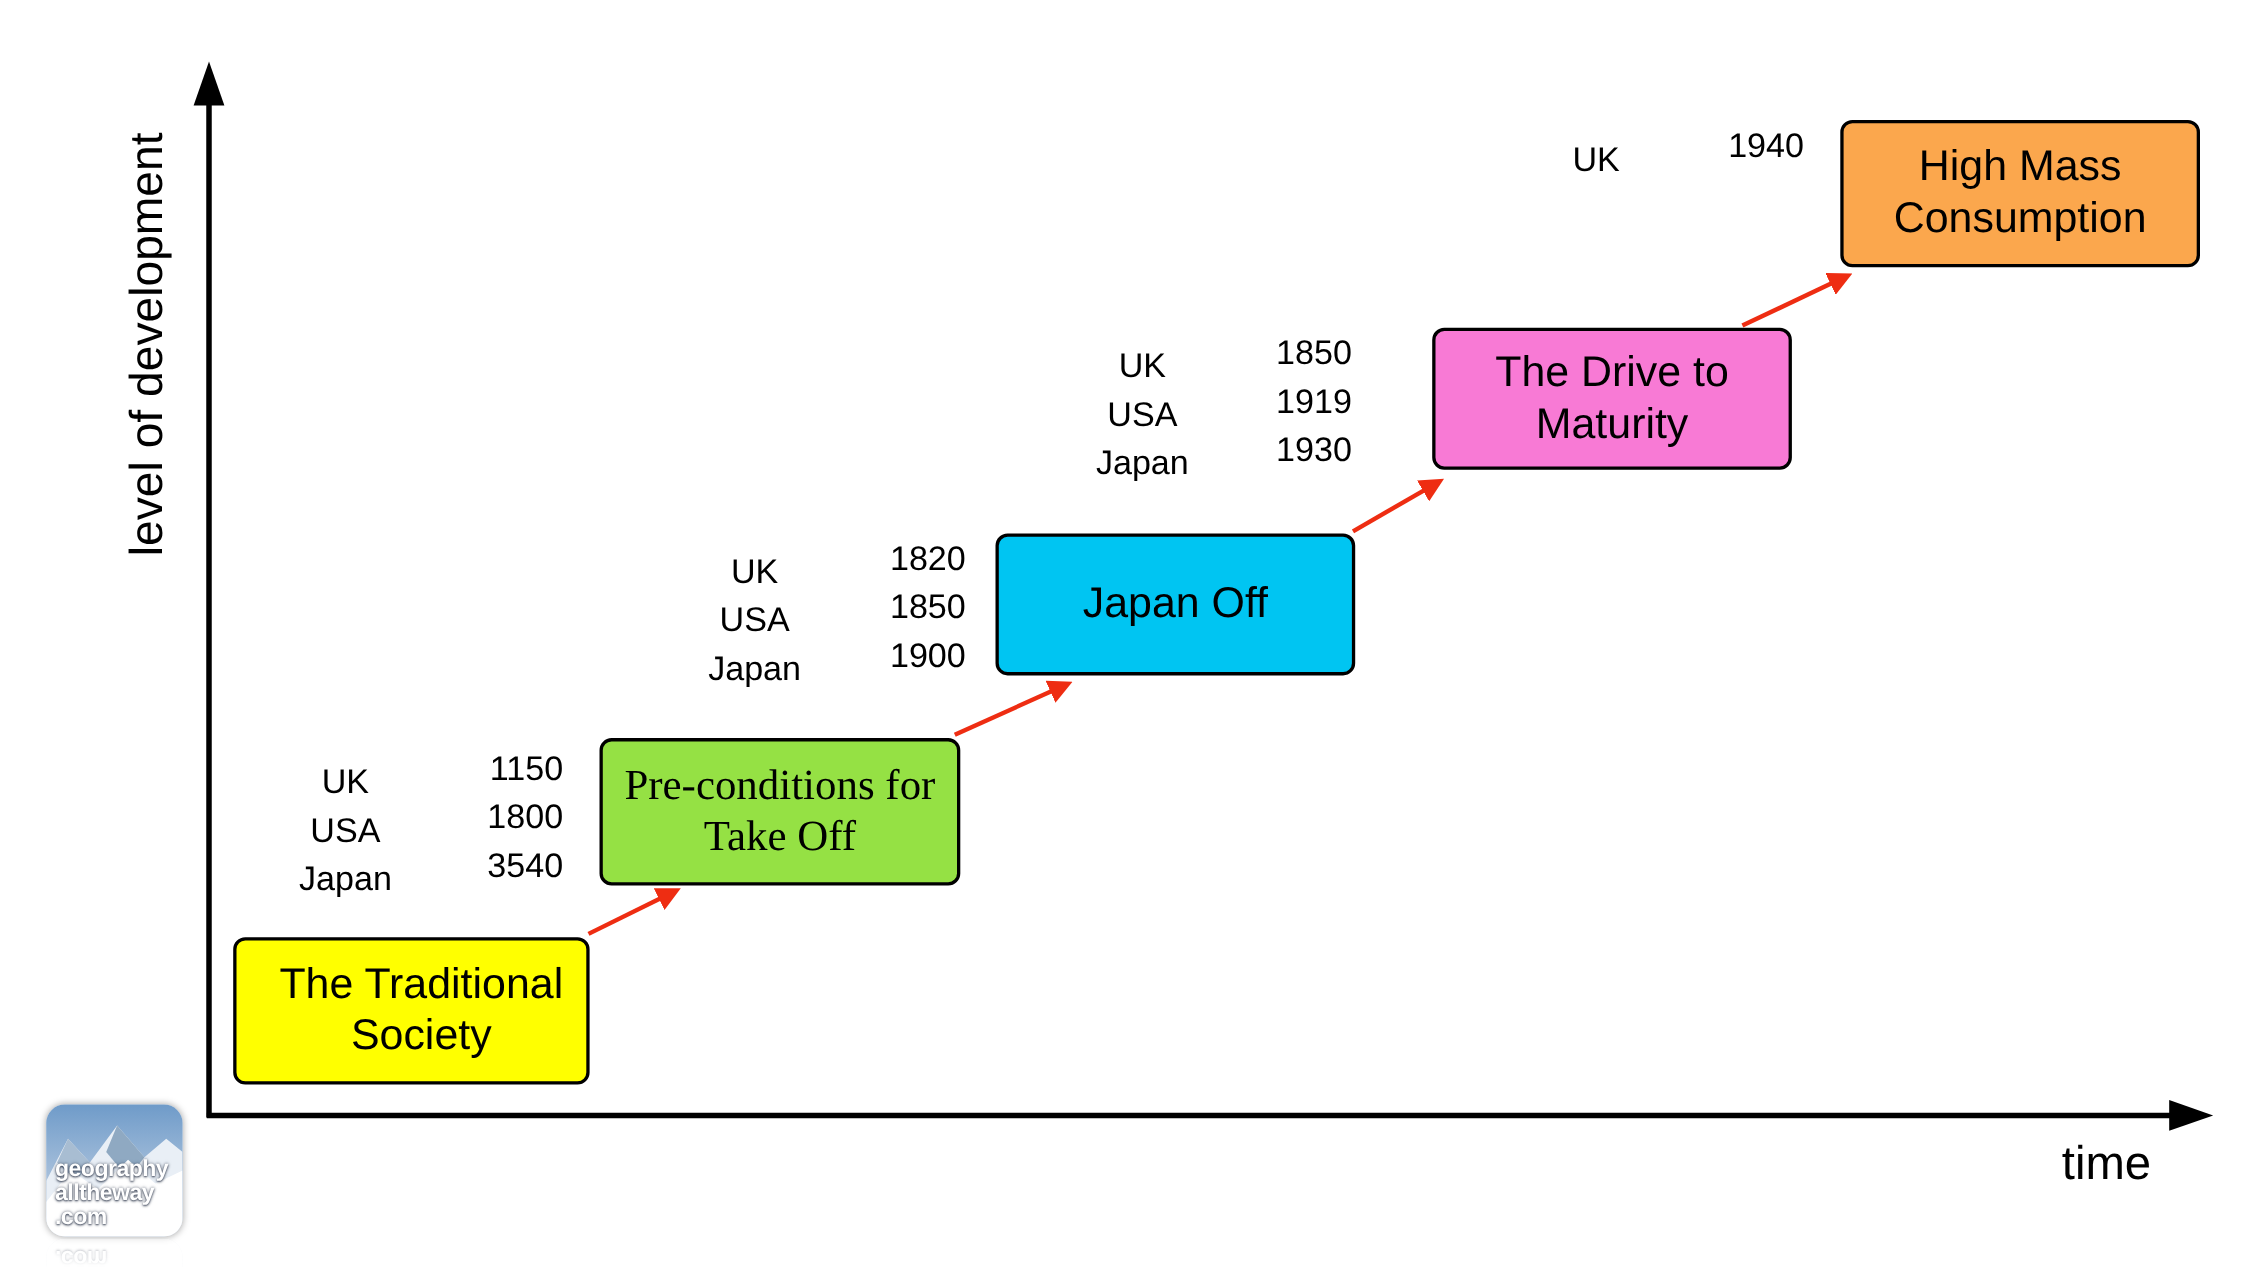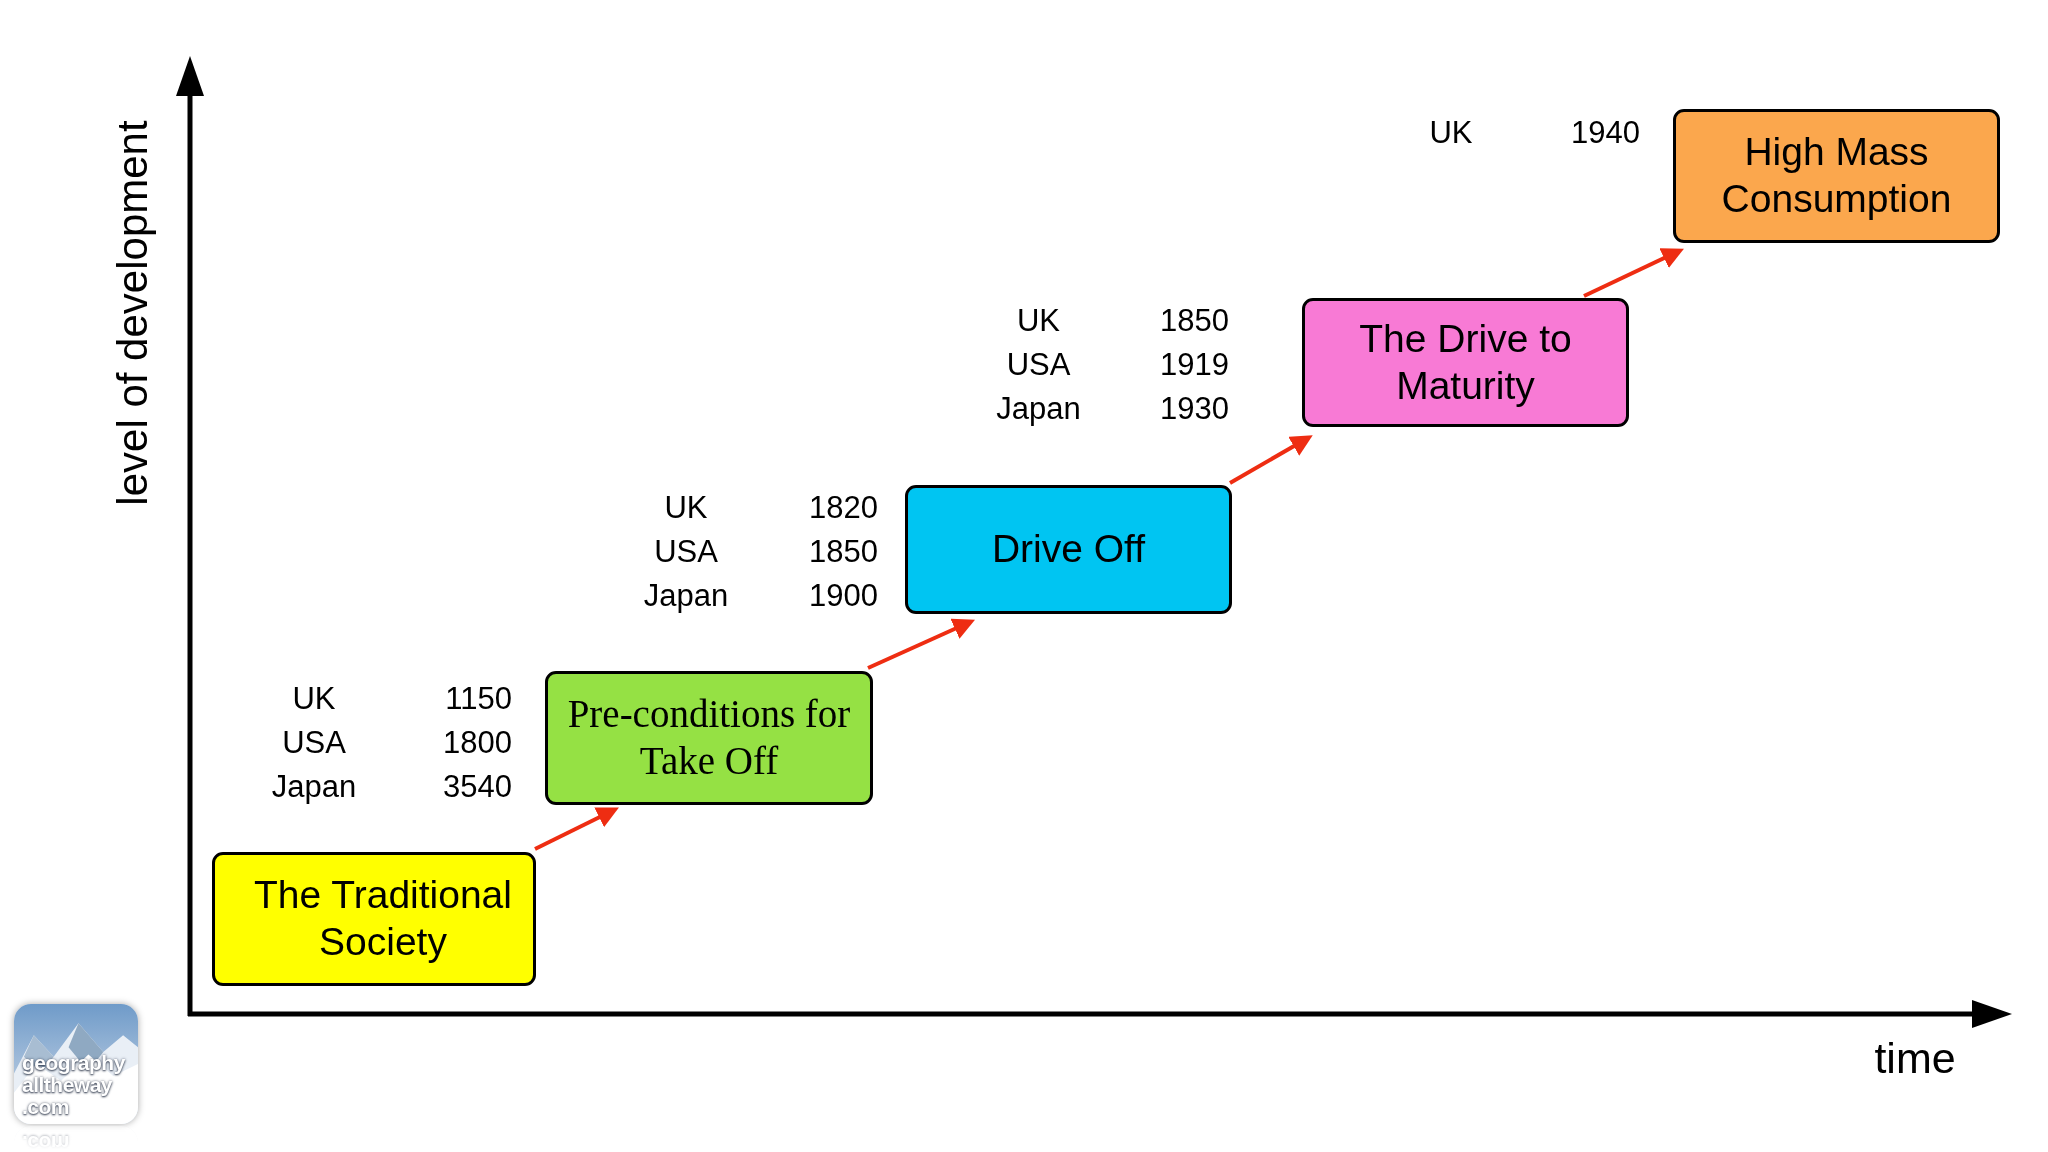--- a/index.html
+++ b/index.html
@@ -29,33 +29,34 @@
   }
   .s0{left:212px;top:852px;width:324px;height:134px;padding-left:24px;}
   .s1{left:545px;top:671px;width:328px;height:134px;font-family:Liberation Serif, serif;}
   .s2{left:905px;top:485px;width:327px;height:129px;}
   .s3{left:1258px;top:298px;width:327px;height:129px;}
   .s4{left:1673px;top:109px;width:327px;height:134px;}
 
   
   .labels{position:absolute;font-size:31px;}
   .labels .lrow{display:grid;grid-template-columns:1fr 1fr;line-height:44px;height:44px;}
-  .labels .country{text-align:center;}
+  .labels .country{text-align:center;margin-top:12px;}
   .labels .year{text-align:right;}
   .lb1{left:248px;top:677px;width:264px;}
   .lb2{left:622px;top:486px;width:256px;}
   .lb3{left:975px;top:299px;width:254px;}
   .lb4{left:1388px;top:111px;width:252px;}
 
   
   .logo-wrap{position:absolute;left:14px;top:1004px;width:124px;}
   .logo-card{
     position:relative;width:124px;height:120px;border-radius:17px;overflow:hidden;
     background:linear-gradient(180deg,#6f9bc9 0%,#9db9d8 45%,#cdd9e6 100%);
     box-shadow:0 0 7px rgba(0,0,0,0.35);
+    margin-left:28px;
   }
   .logo-card svg{position:absolute;left:0;top:0;width:100%;height:100%;}
   .logo-text{
     position:absolute;left:8px;bottom:6px;
     font-weight:bold;font-size:21px;line-height:22px;color:#fff;
     text-shadow:0 1px 2px rgba(40,50,70,0.9),0 0 3px rgba(40,50,70,0.6);
     letter-spacing:-0.5px;white-space:nowrap;
   }
   .logo-reflection{
     margin-top:2px;transform:scaleY(-1);opacity:.45;
@@ -82,21 +83,21 @@
   <line x1="868" y1="668" x2="970" y2="622" stroke-width="4" marker-end="url(#redArrow)" style="stroke: rgb(238, 45, 18);"></line>
   <line x1="1230" y1="483" x2="1308" y2="438" stroke-width="4" marker-end="url(#redArrow)" style="stroke: rgb(238, 45, 18);"></line>
   <line x1="1584" y1="296" x2="1679" y2="251" stroke-width="4" marker-end="url(#redArrow)" style="stroke: rgb(238, 45, 18);"></line>
 </svg>
 
 <div class="y-label">level of development</div>
 <div class="x-label">time</div>
 
 <div class="stage s0" style="background-color: rgb(255, 255, 0);">The Traditional Society</div>
 <div class="stage s1" style="background-color: rgb(149, 225, 68);">Pre-conditions for Take Off</div>
-<div class="stage s2" style="background-color: rgb(0, 197, 242);">Drive Off</div>
+<div class="stage s2" style="background-color: rgb(0, 197, 242);">Japan Off</div>
 <div class="stage s3" style="background-color: rgb(248, 122, 213); margin-left: 44px;">The Drive to Maturity</div>
 <div class="stage s4" style="background-color: rgb(251, 167, 77);">High Mass Consumption</div>
 
 <div class="labels lb1">
   <div class="lrow">
     <span class="country">UK</span>
     <span class="year">1150</span>
   </div>
   <div class="lrow">
     <span class="country">USA</span>

